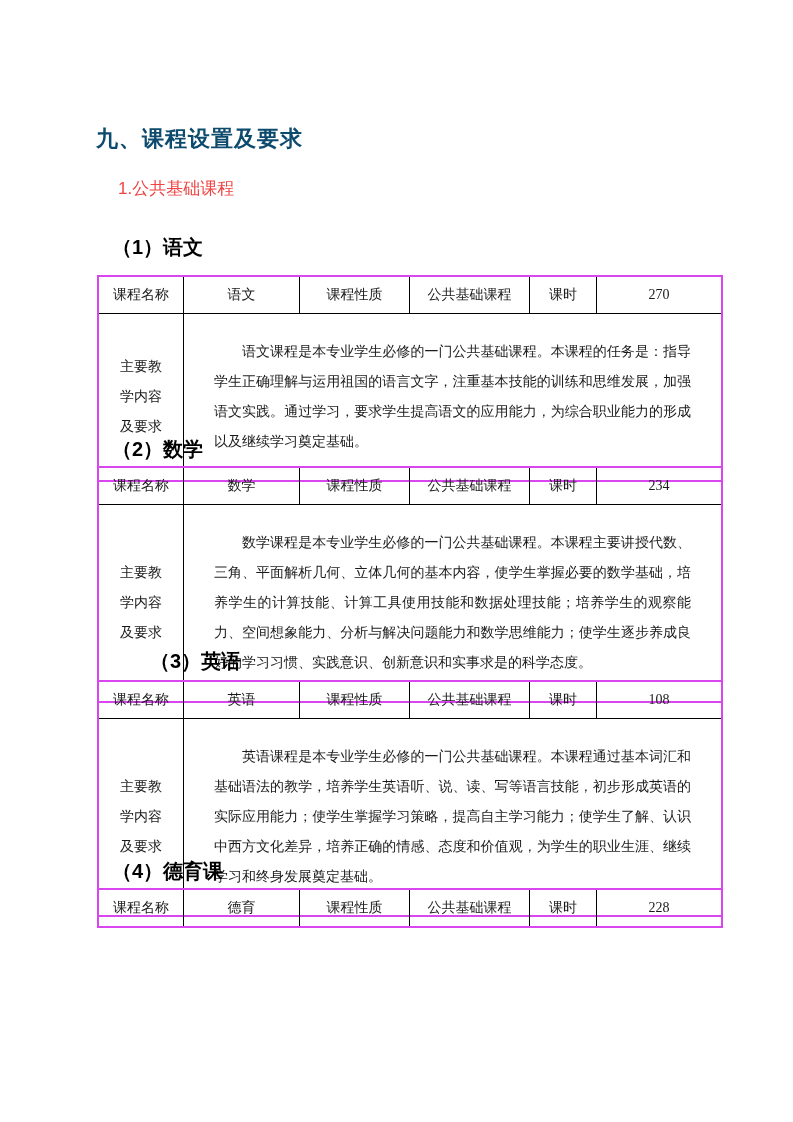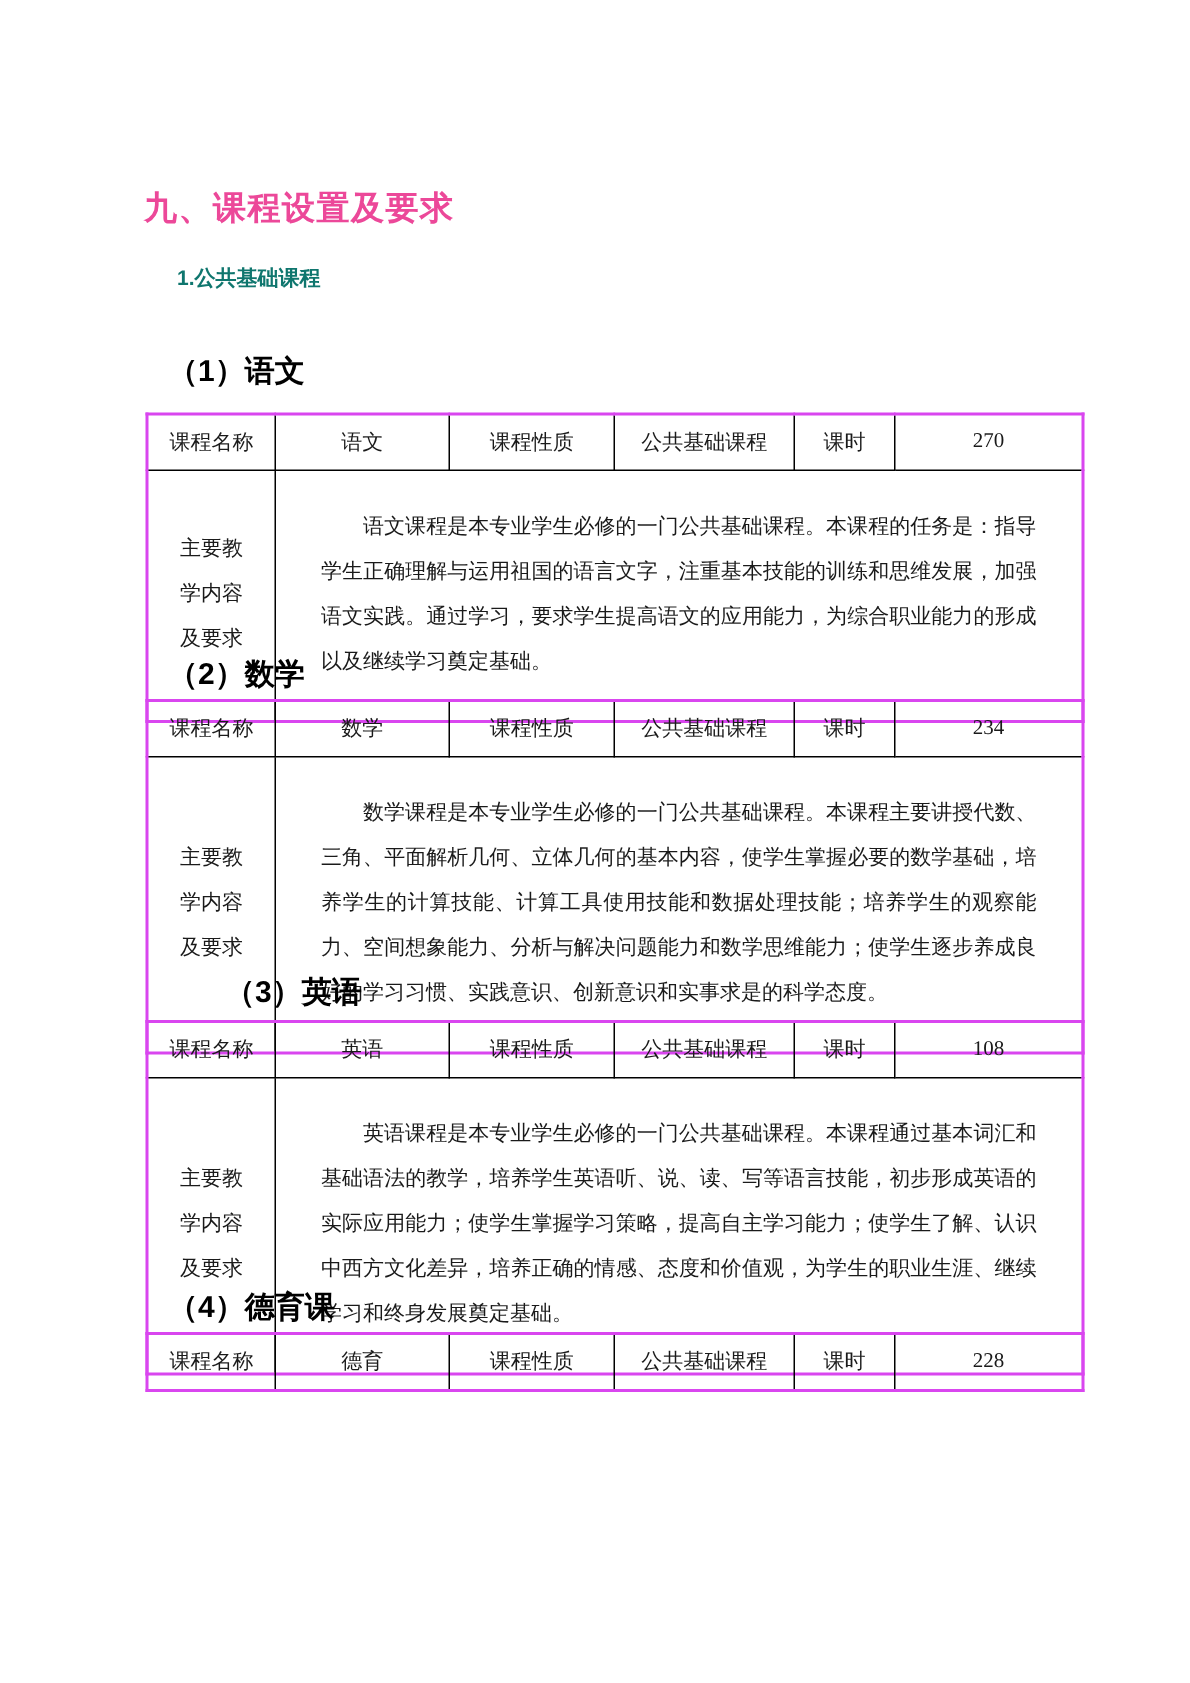--- a/index.html
+++ b/index.html
@@ -16,31 +16,31 @@
     color: #1a1a1a;
     overflow: hidden;
   }
   .doc-title {
     position: absolute;
     left: 96px;
     top: 124px;
     font-family: "Liberation Sans", sans-serif;
     font-size: 22px;
     font-weight: bold;
-    color: #ec4899;
+    color: #0c4a6e;
     letter-spacing: 1px;
   }
   .doc-subtitle {
     position: absolute;
     left: 118px;
     top: 177px;
     font-family: "Liberation Sans", sans-serif;
-    font-size: 14px;
-    font-weight: bold;
-    color: #0f766e;
+    font-size: 17px;
+    font-weight: normal;
+    color: #ef4444;
   }
   .sec-heading {
     position: absolute;
     left: 112px;
     font-family: "Liberation Sans", sans-serif;
     font-size: 20px;
     font-weight: bold;
     color: #000000;
   }
   .course-table {

